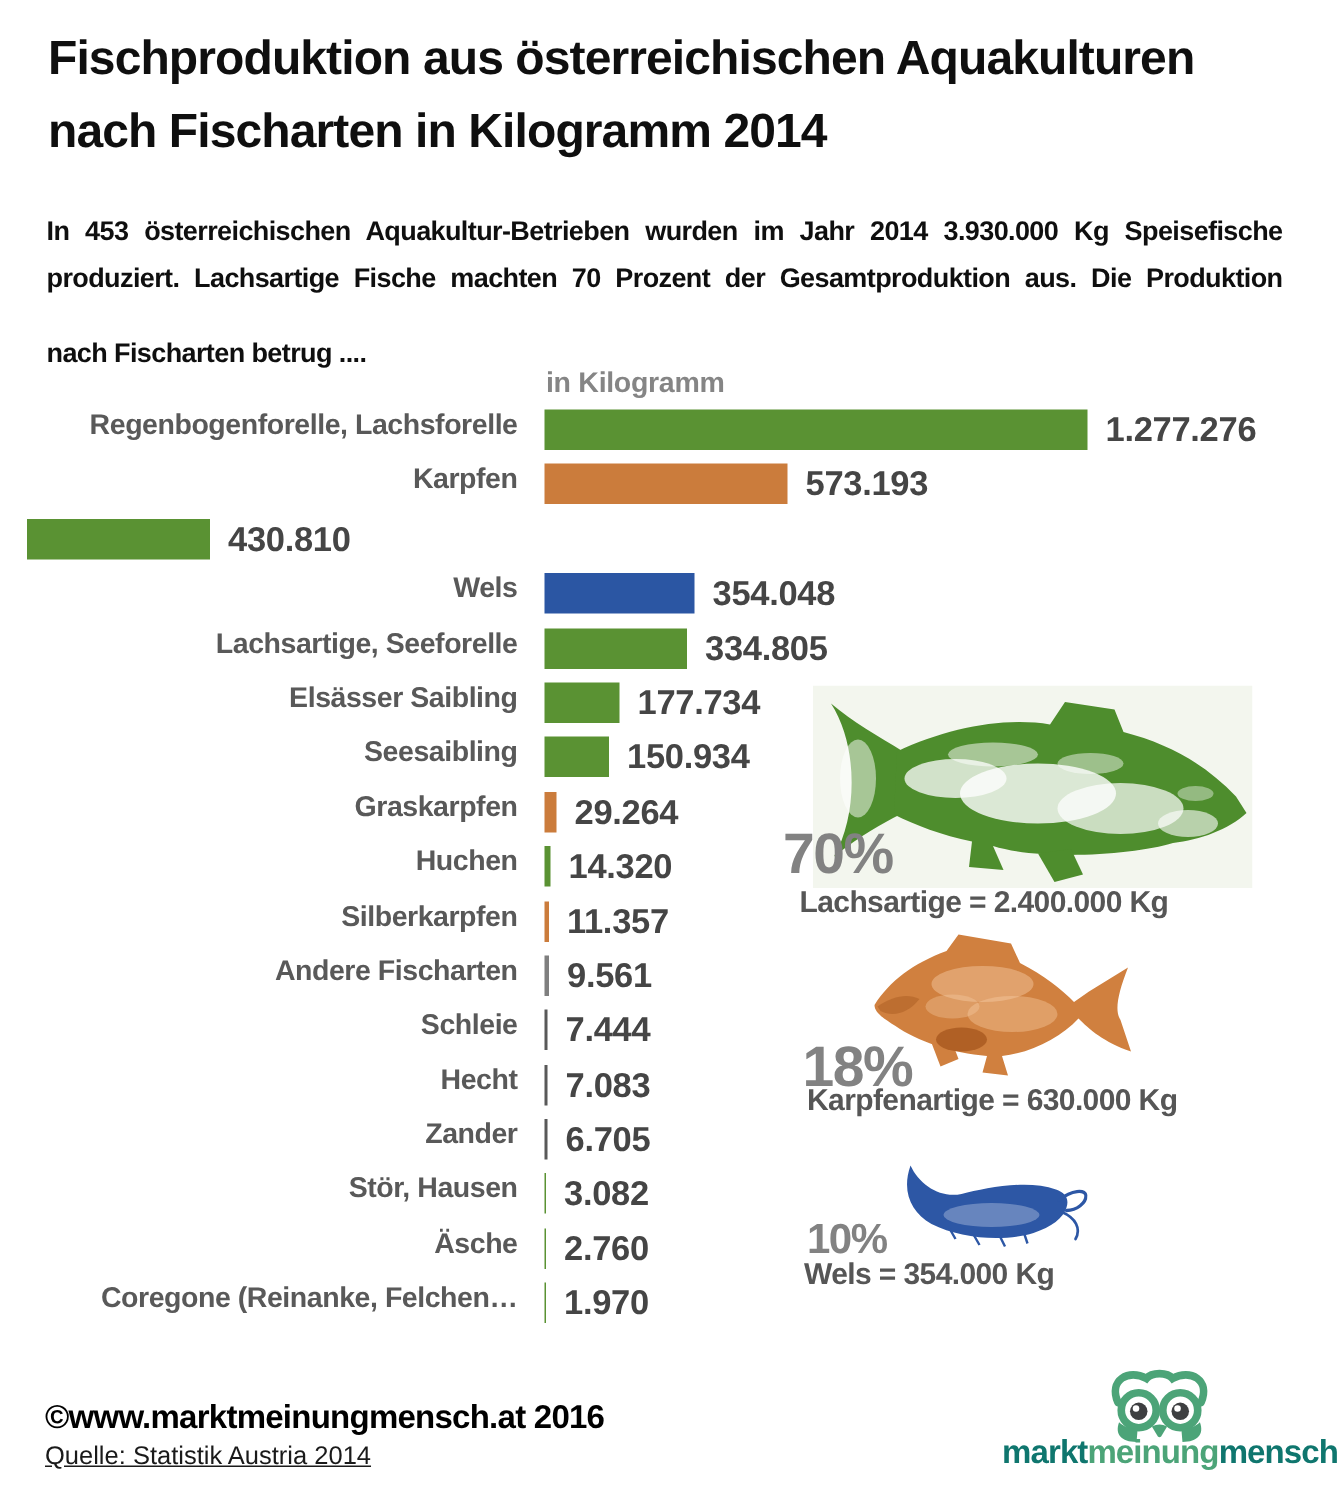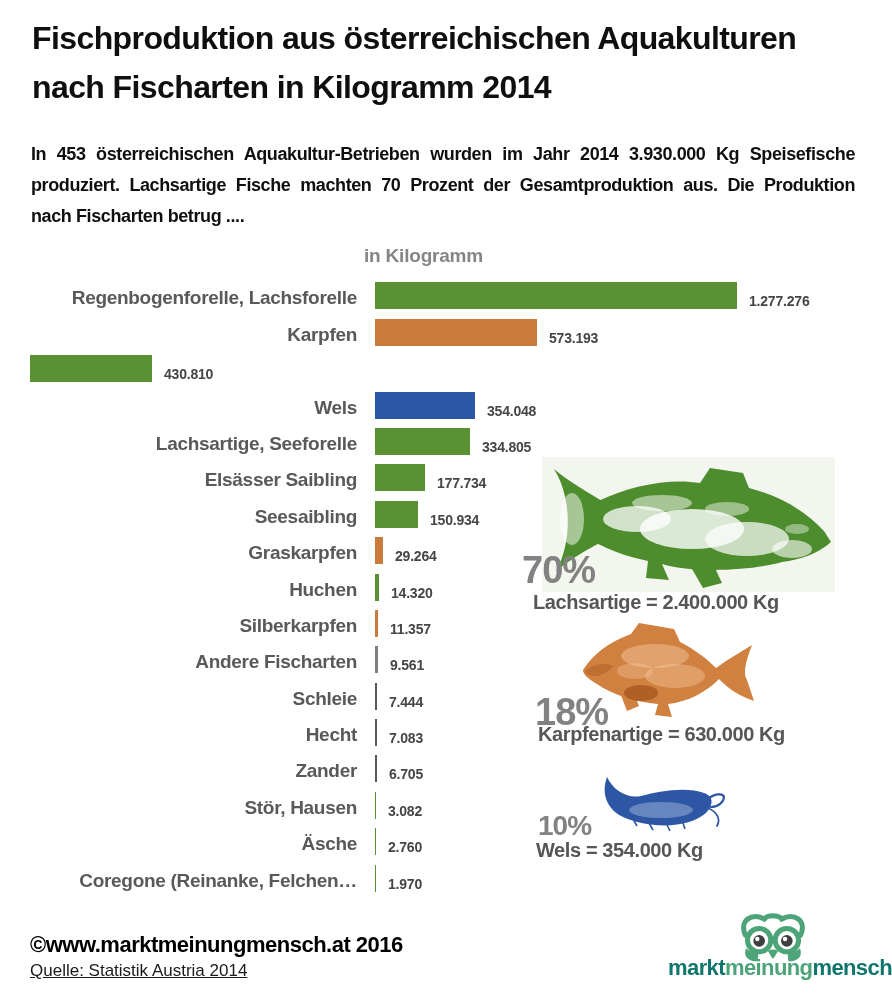--- a/index.html
+++ b/index.html
@@ -8,31 +8,31 @@
   .abs{position:absolute;}
 
   
   .title{left:32px;top:14px;color:#0f0f0f;font-weight:bold;font-size:32px;
          line-height:49px;letter-spacing:-0.6px;white-space:nowrap;}
 
   
   .intro{left:31px;top:139px;width:824px;color:#0f0f0f;font-weight:bold;
          font-size:18px;line-height:31px;letter-spacing:-0.4px;}
   .intro-line{text-align:justify;text-align-last:justify;}
-  .intro-line.last{text-align-last:auto;}
+  .intro-line.last{text-align-last:auto;margin-top:19px;}
 
   
   .axis-title{left:364px;top:245px;font-size:19px;font-weight:bold;color:#858585;
               letter-spacing:-0.2px;}
   .rows{left:0;top:273px;width:892px;}
-  .row{display:flex;align-items:flex-end;height:36.4px;padding-left:12px;}
+  .row{display:flex;align-items:flex-start;height:36.4px;}
   .cat{width:345px;flex:none;text-align:right;font-size:19px;font-weight:bold;
        color:#595959;letter-spacing:-0.3px;white-space:nowrap;}
   .bar{height:27px;flex:none;margin-left:18px;}
-  .val{margin-left:12px;font-size:14px;font-weight:bold;color:#454545;
+  .val{margin-left:12px;font-size:23px;font-weight:bold;color:#454545;
        letter-spacing:-0.2px;white-space:nowrap;}
 
   
   .pct{color:#828282;font-weight:bold;line-height:1;letter-spacing:-1px;}
   .pct-big{font-size:38px;}
   .pct-small{font-size:28px;}
   .callout-label{color:#565656;font-weight:bold;font-size:20px;
                  letter-spacing:-0.4px;white-space:nowrap;}
 
   

